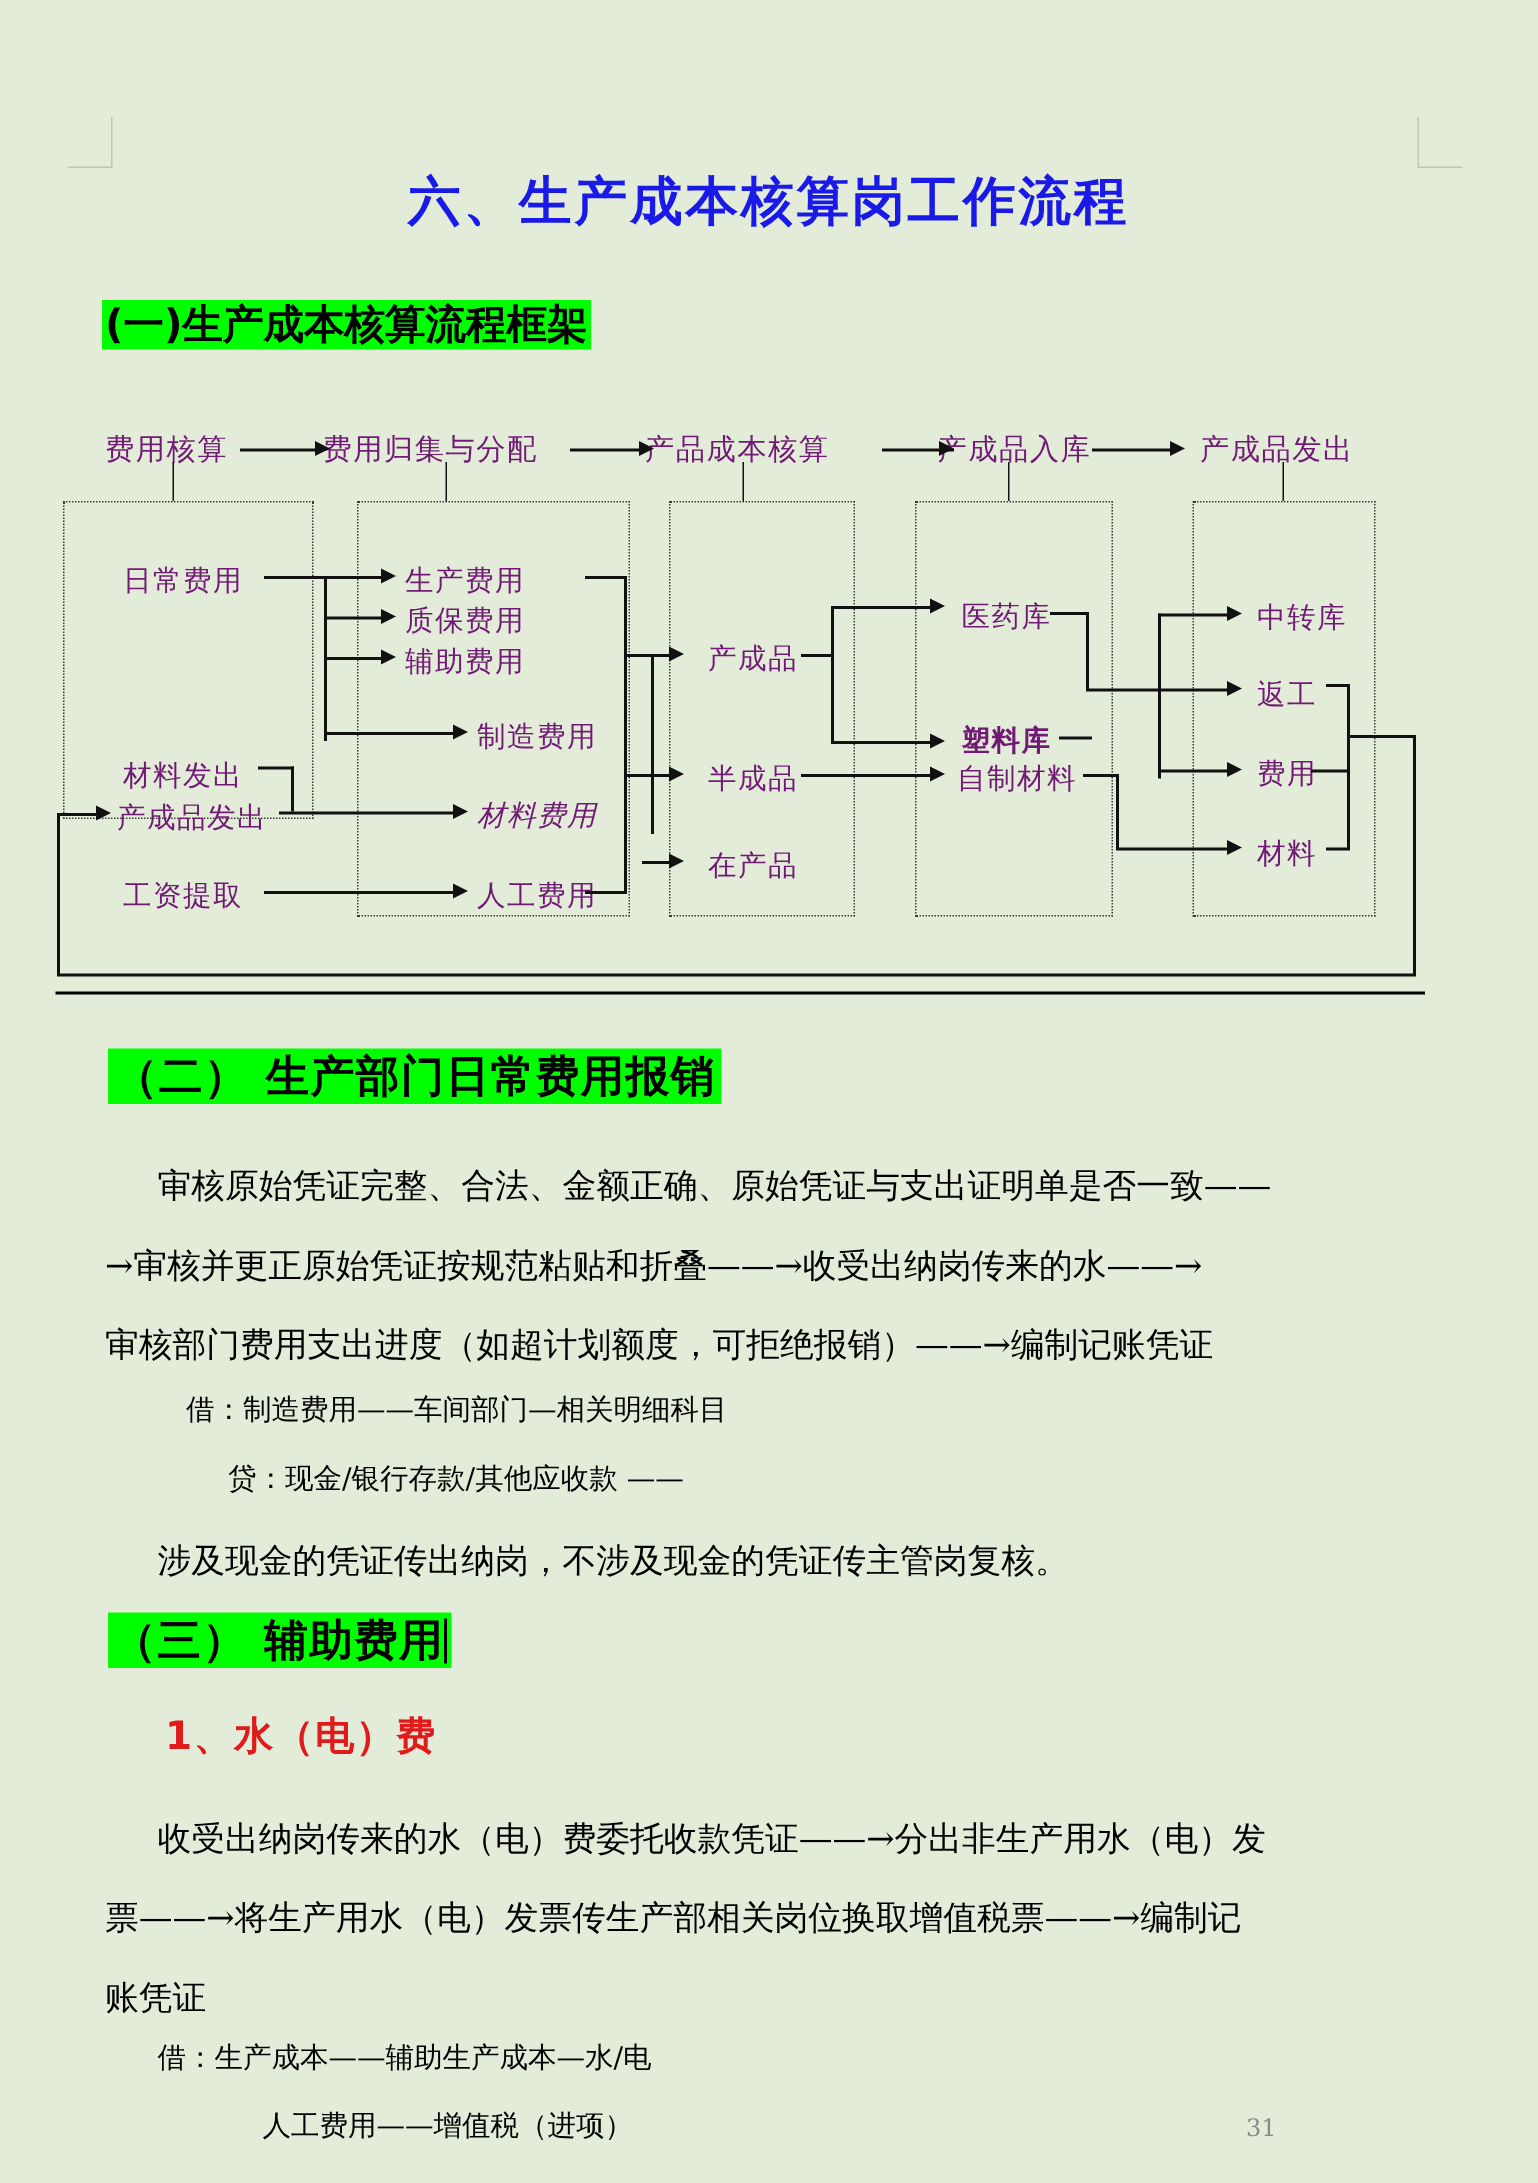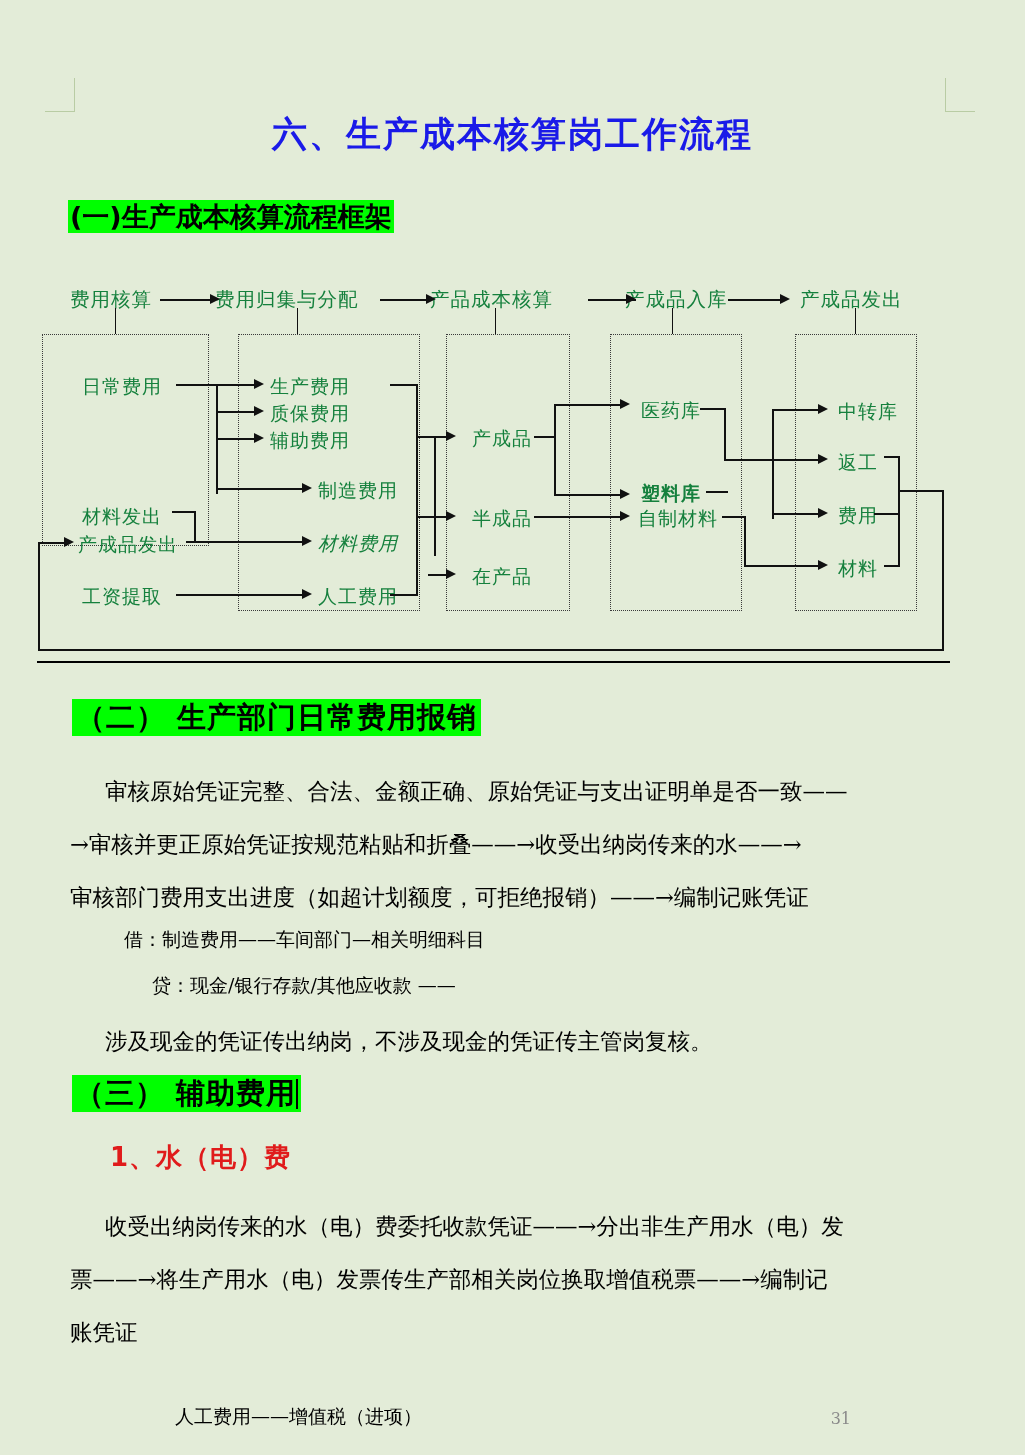--- a/index.html
+++ b/index.html
@@ -57,21 +57,21 @@
     position:absolute;right:65px;top:1393px;
     font-size:16px;color:#8a8a8a;
     font-family:"DejaVu Serif","Liberation Serif",serif;
   }
 
   .hrule{position:absolute;left:37px;top:645px;width:913px;height:2px;background:#000;}
 
   
   #flow{position:absolute;left:0;top:250px;width:1025px;height:400px;}
   .fl{position:absolute;white-space:nowrap;font-family:"DejaVu Serif","Liberation Serif",serif;
-      font-size:19px;color:#15803d;letter-spacing:1px;}
+      font-size:19px;color:#701a75;letter-spacing:1px;}
   .fl.top{font-size:19.5px;}
   .dbox{position:absolute;border:1px dotted #3a3a3a;}
   .ln{position:absolute;background:#111;}
   .lnh{height:1.6px;}
   .lnv{width:1.6px;}
   .arrow{position:absolute;width:0;height:0;
     border-top:5.5px solid transparent;border-bottom:5.5px solid transparent;
     border-left:10px solid #111;}
 </style>
 </head>
@@ -226,17 +226,18 @@
   <div class="para" style="left:105px;top:1000px;">涉及现金的凭证传出纳岗，不涉及现金的凭证传主管岗复核。</div>
 
   <div class="h-green" id="h3-green"><span>（三） 辅助费用</span><span class="caret"></span></div>
 
   <div class="h-red">1、水（电）费</div>
 
   <div class="para" style="left:105px;top:1185px;">收受出纳岗传来的水（电）费委托收款凭证——→分出非生产用水（电）发</div>
   <div class="para" style="left:70px;top:1238px;">票——→将生产用水（电）发票传生产部相关岗位换取增值税票——→编制记</div>
   <div class="para" style="left:70px;top:1291px;">账凭证</div>
 
+  <div class="sub-a" style="left:105px;top:1343px;">借：生产成本——辅助生产成本—水/电</div>
   <div class="sub-a" style="left:175px;top:1388px;">人工费用——增值税（进项）</div>
 
   <div class="pagenum">31</div>
 
 </div>
 
 </body></html>

